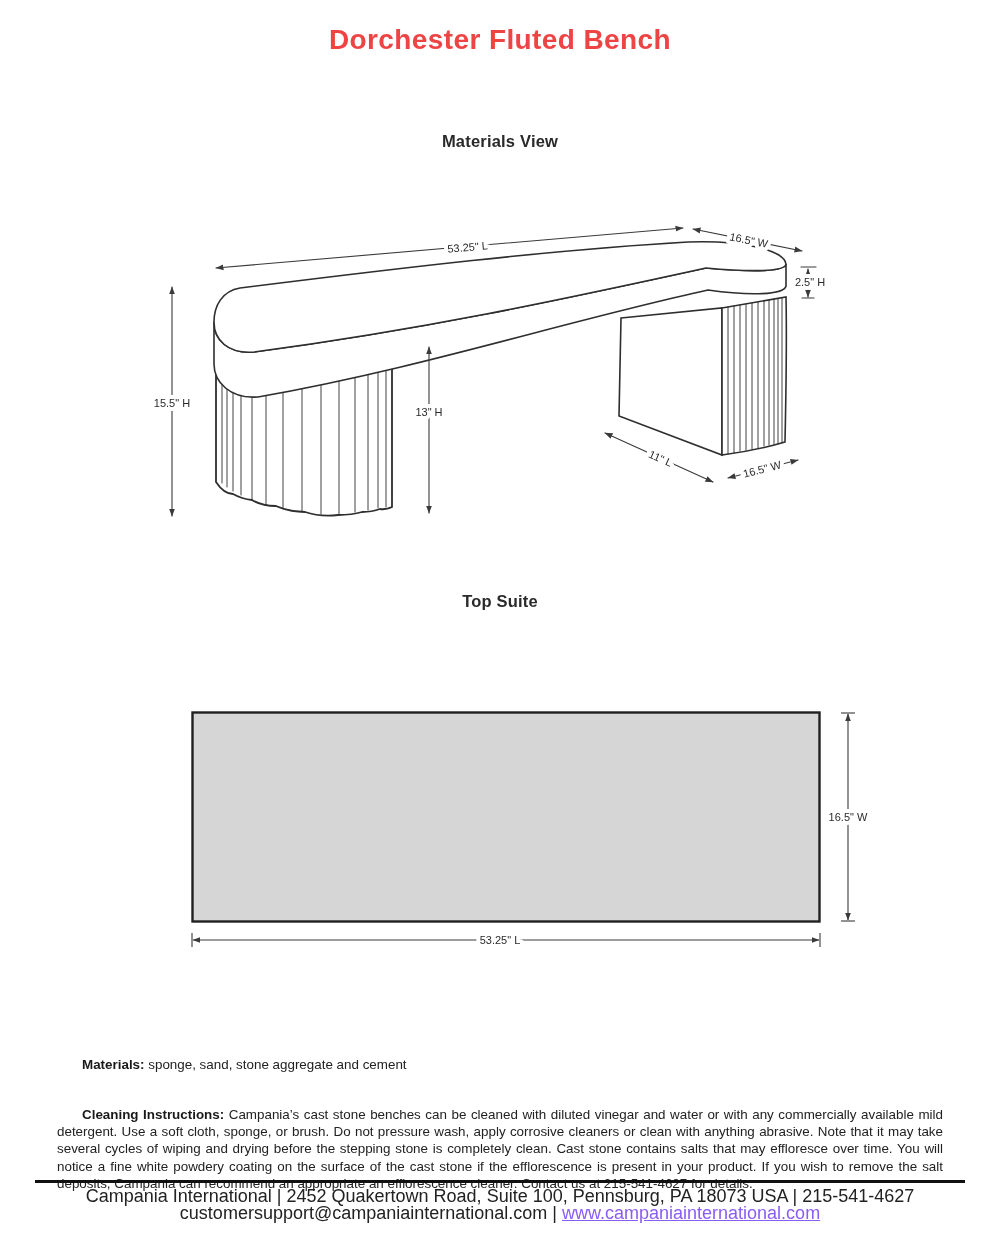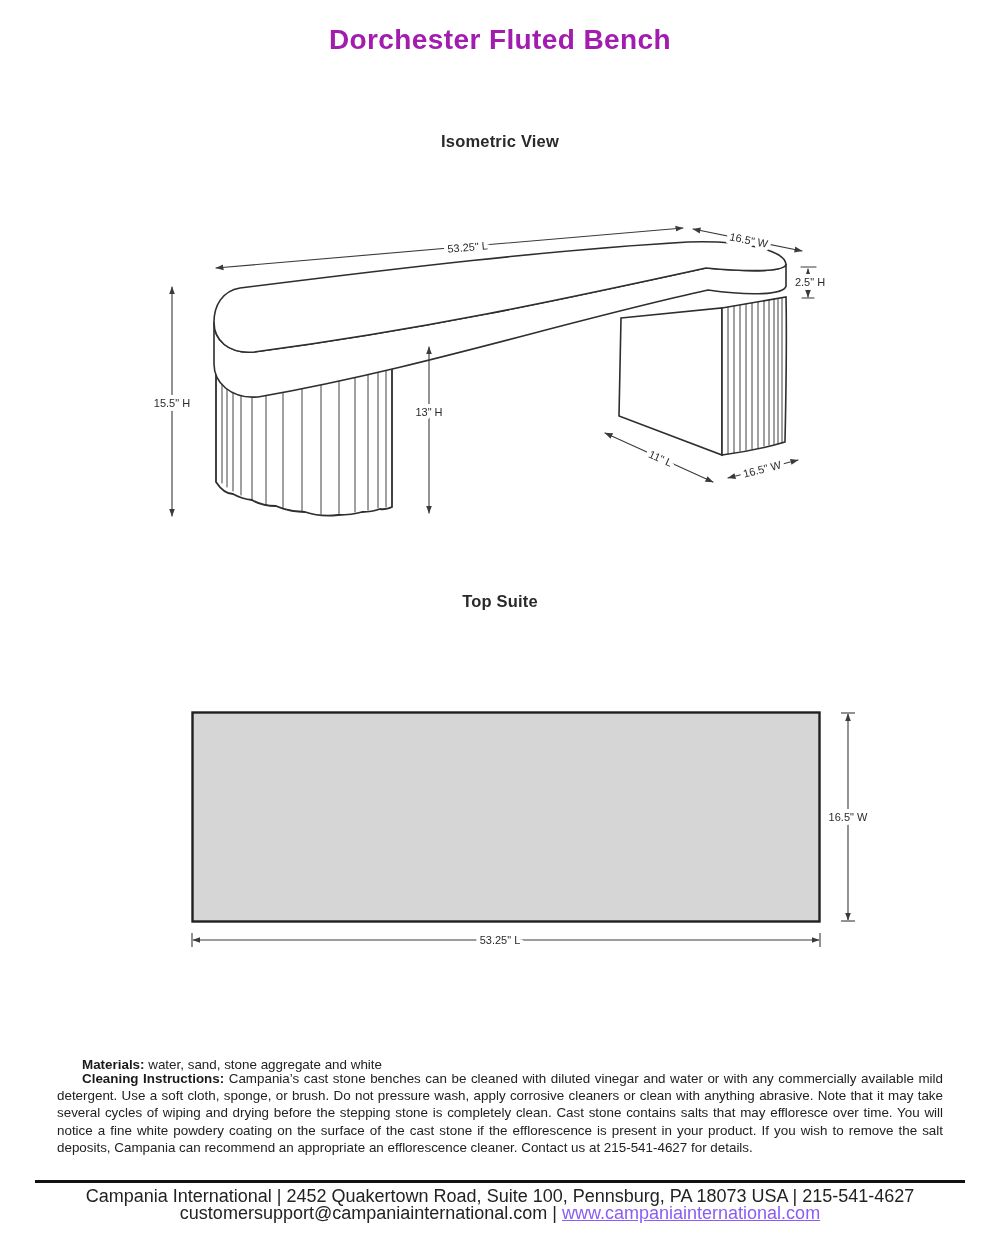--- a/index.html
+++ b/index.html
@@ -3,53 +3,53 @@
 <meta charset="utf-8">
 <style>
   html,body{margin:0;padding:0;}
   body{
     width:1000px;height:1250px;position:relative;background:#ffffff;
     font-family:"Liberation Sans", sans-serif;color:#1f1f1f;overflow:hidden;
   }
   .abs{position:absolute;}
   .page-title{
     top:24px;left:0;width:1000px;text-align:center;
-    font-size:28px;font-weight:bold;letter-spacing:.4px;color:#a21caf;
+    font-size:28px;font-weight:bold;letter-spacing:.4px;color:#ef4444;
   }
   .view-heading{
     left:0;width:1000px;text-align:center;
     font-size:16.5px;font-weight:bold;color:#2a2a2a;letter-spacing:.2px;
   }
   #iso-heading{top:132px;}
   #top-heading{top:592px;}
   #drawing-svg{top:0;left:0;}
   .dim-label{
     font-family:"Liberation Sans", sans-serif;font-size:11px;fill:#2b2b2b;
     paint-order:stroke;stroke:#ffffff;stroke-width:8px;stroke-linejoin:round;
     text-anchor:middle;
   }
   .body-text{
     font-size:13.4px;line-height:17.2px;color:#222222;
   }
   #materials-line{top:1056px;left:57px;width:886px;}
-  #cleaning-block{top:1070px;left:57px;width:886px;text-align:justify;}
+  #cleaning-block{top:1106px;left:57px;width:886px;text-align:justify;}
   .lead{font-weight:bold;color:#1a1a1a;padding-left:25px;}
   #footer-rule{top:1180px;left:35px;width:930px;height:2.5px;background:#111111;}
   .footer-line{
     left:0;width:1000px;text-align:center;font-size:18px;color:#222222;
   }
   #footer-line1{top:1186px;}
   #footer-line2{top:1203px;}
   #footer-website{color:#8b5cf6;text-decoration:underline;cursor:pointer;}
 </style>
 </head>
 <body>
 
 <div class="abs page-title">Dorchester Fluted Bench</div>
-<div class="abs view-heading" id="iso-heading">Isometric View</div>
+<div class="abs view-heading" id="iso-heading">Materials View</div>
 <div class="abs view-heading" id="top-heading">Top Suite</div>
 
 <svg id="drawing-svg" class="abs" width="1000" height="1000" viewBox="0 0 1000 1000">
   <defs>
     <marker id="ah" viewBox="0 0 10 10" refX="8.5" refY="5" markerWidth="8" markerHeight="8" orient="auto-start-reverse">
       <path d="M0,1.6 L9,5 L0,8.4 Z" fill="#3a3a3a"></path>
     </marker>
   </defs>
 
   <g stroke="#2e2e2e" fill="none" stroke-linecap="round">
@@ -152,21 +152,21 @@
       <line x1="193" y1="940" x2="819" y2="940" marker-start="url(#ah)" marker-end="url(#ah)"></line>
     </g>
     <g stroke="none">
       <text class="dim-label" x="848" y="821">16.5" W</text>
       <text class="dim-label" x="500" y="944">53.25" L</text>
     </g>
   </g>
 </svg>
 
 <div class="abs body-text" id="materials-line">
-  <span class="lead">Materials:</span><span> water, sand, stone aggregate and white</span>
+  <span class="lead">Materials:</span><span> sponge, sand, stone aggregate and cement</span>
 </div>
 
 <div class="abs body-text" id="cleaning-block">
   <span class="lead">Cleaning Instructions:</span><span> Campania’s cast stone benches can be cleaned with diluted vinegar and water or with any commercially available mild detergent. Use a soft cloth, sponge, or brush. Do not pressure wash, apply corrosive cleaners or clean with anything abrasive. Note that it may take several cycles of wiping and drying before the stepping stone is completely clean. Cast stone contains salts that may effloresce over time. You will notice a fine white powdery coating on the surface of the cast stone if the efflorescence is present in your product. If you wish to remove the salt deposits, Campania can recommend an appropriate an efflorescence cleaner. Contact us at 215-541-4627 for details.</span>
 </div>
 
 <div class="abs" id="footer-rule"></div>
 
 <div class="abs footer-line" id="footer-line1">Campania International | 2452 Quakertown Road, Suite 100, Pennsburg, PA 18073 USA | 215-541-4627</div>
 

